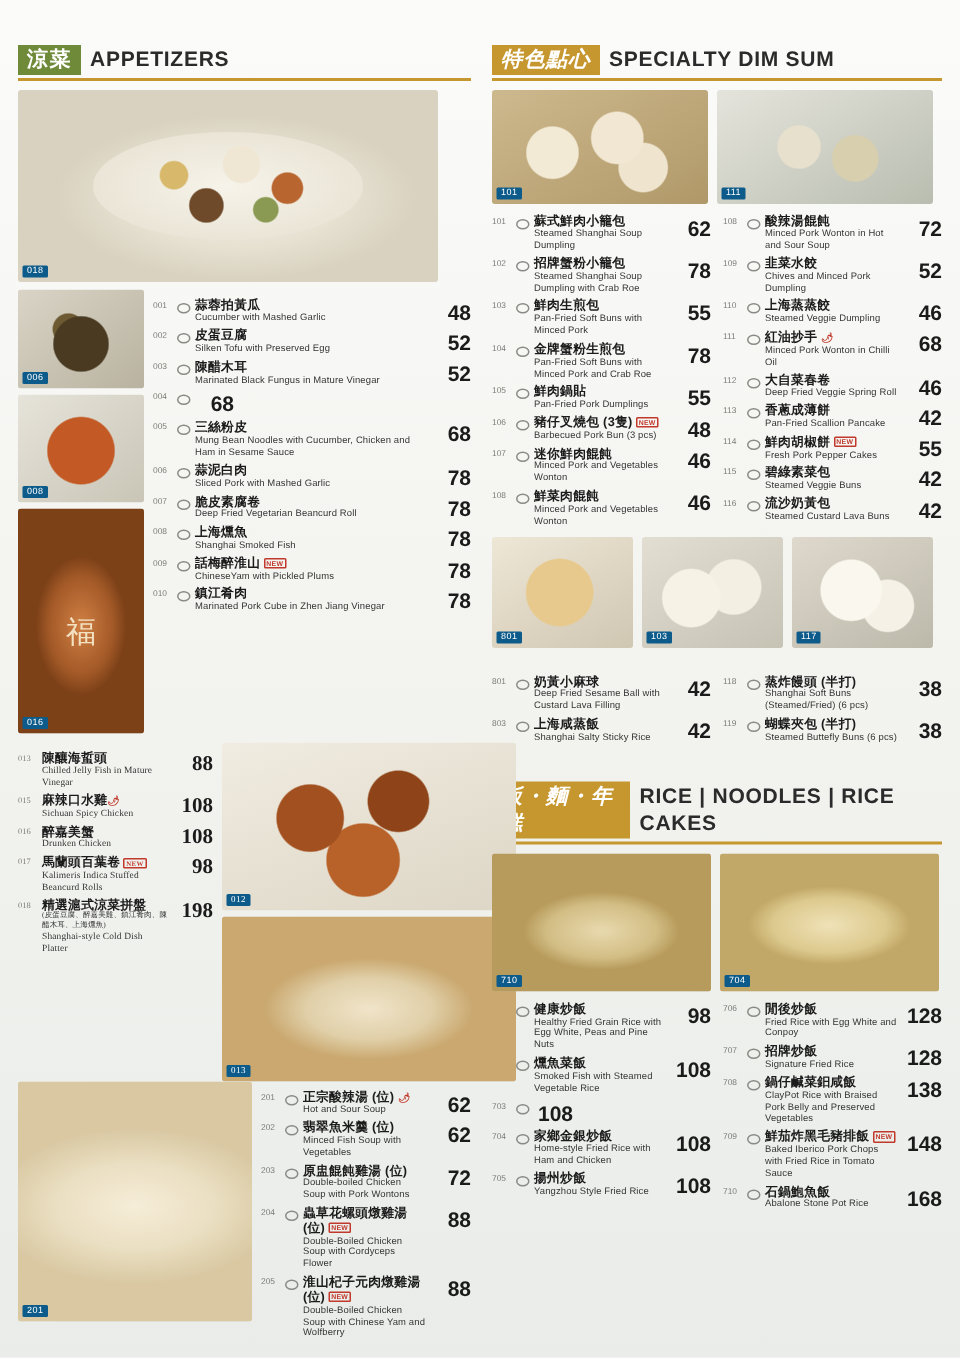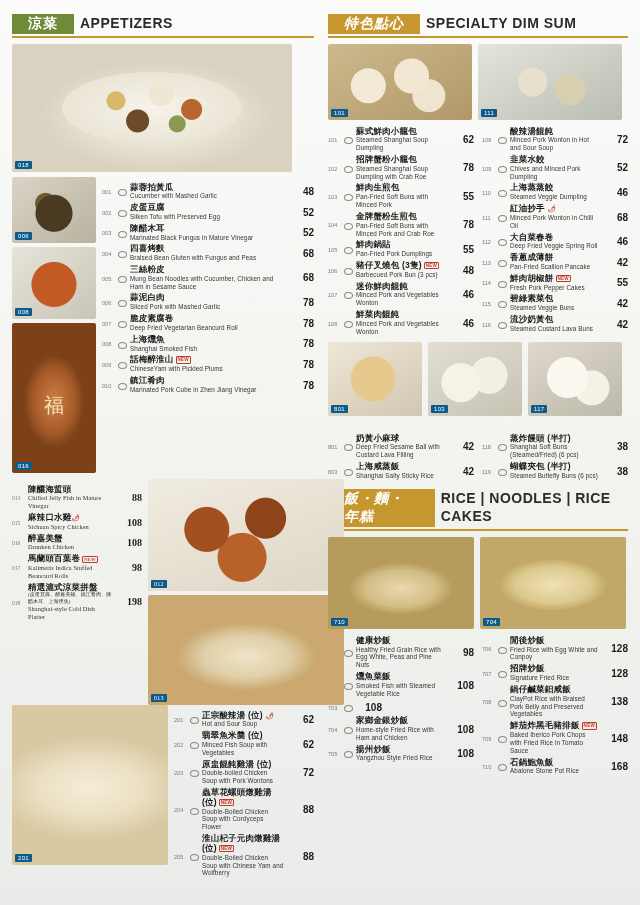--- a/index.html
+++ b/index.html
@@ -24,21 +24,21 @@
 
   
   .sec-head {
     display:flex; align-items:baseline; gap:6px;
     border-bottom:2px solid #c6972f;
     padding-bottom:2px;
     margin-bottom:6px;
   }
   .sec-head .zh {
     font-size:14px; font-weight:bold; color:#fff;
-    background:#7a9a3e; padding:1px 16px; letter-spacing:1px;
+    background:#7a9a3e; padding:1px 6px; letter-spacing:1px;margin-top:16px;
   }
   .sec-head.gold .zh { background:#c6972f;font-style:italic; }
   .sec-head.olive .zh { background:#6f8b3a; }
   .sec-head .en {
     font-size:14px; font-weight:bold; color:#2b2b2b; letter-spacing:.5px;
   }
 
   
   .photo {
     position:relative; border-radius:2px; overflow:hidden;
@@ -161,41 +161,41 @@
   .ph-rice2 {
     height:92px; width:146px;
     background:
       radial-gradient(ellipse 54px 26px at 50% 52%, #f0e2b8 0%, #dcc98d 70%, #c2a868 100%),
       linear-gradient(160deg,#e9eae4,#cbcfc8);
   }
 
   
   .items { margin-top:4px; }
   .item {
-    display:flex; align-items:center;
+    display:flex; align-items:flex-start;
     padding:1.5px 0;
     line-height:1.15;
   }
   .num {
     flex:0 0 16px; font-size:5.6px; color:#7b7b78;
     padding-top:2px; letter-spacing:0;
   }
   .ring {
     flex:0 0 9px; width:7px; height:7px; border:1px solid #8a8a86;
     border-radius:50%; margin:3px 3px 0 0;
   }
   .txt { flex:1 1 auto; padding-right:4px; }
   .zh {
     font-size:8.5px; color:#1b1b1b; font-weight:bold; letter-spacing:.2px;
   }
   .en {
     font-size:6.3px; color:#343434; letter-spacing:.1px; line-height:1.25;
   }
   .price {
-    flex:0 0 26px; text-align:right; font-size:10px; font-weight:bold;
+    flex:0 0 26px; text-align:right; font-size:14px; font-weight:bold;
     color:#1b1b1b; padding-top:1px;
   }
   .badge-new {
     display:inline-block; font-size:4.6px; color:#c0392b;
     border:.5px solid #c0392b; border-radius:1px;
     padding:0 1px; vertical-align:middle; margin-left:2px;
   }
   .chili { color:#c0392b; font-size:6.5px; }
 
   .two-col-row { display:flex; gap:8px; }
@@ -258,24 +258,20 @@
             <span class="ring"></span>
             <span class="txt">
               <div class="zh">陳醋木耳</div>
               <div class="en">Marinated Black Fungus in Mature Vinegar</div>
             </span>
             <span class="price">52</span>
           </div>
           <div class="item">
             <span class="num">004</span>
             <span class="ring"></span>
-            <span class="txt">
-              <div class="zh">四喜烤麩</div>
-              <div class="en">Braised Bean Gluten with Fungus and Peas</div>
-            </span>
             <span class="price">68</span>
           </div>
           <div class="item">
             <span class="num">005</span>
             <span class="ring"></span>
             <span class="txt">
               <div class="zh">三絲粉皮</div>
               <div class="en">Mung Bean Noodles with Cucumber, Chicken and Ham in Sesame Sauce</div>
             </span>
             <span class="price">68</span>

